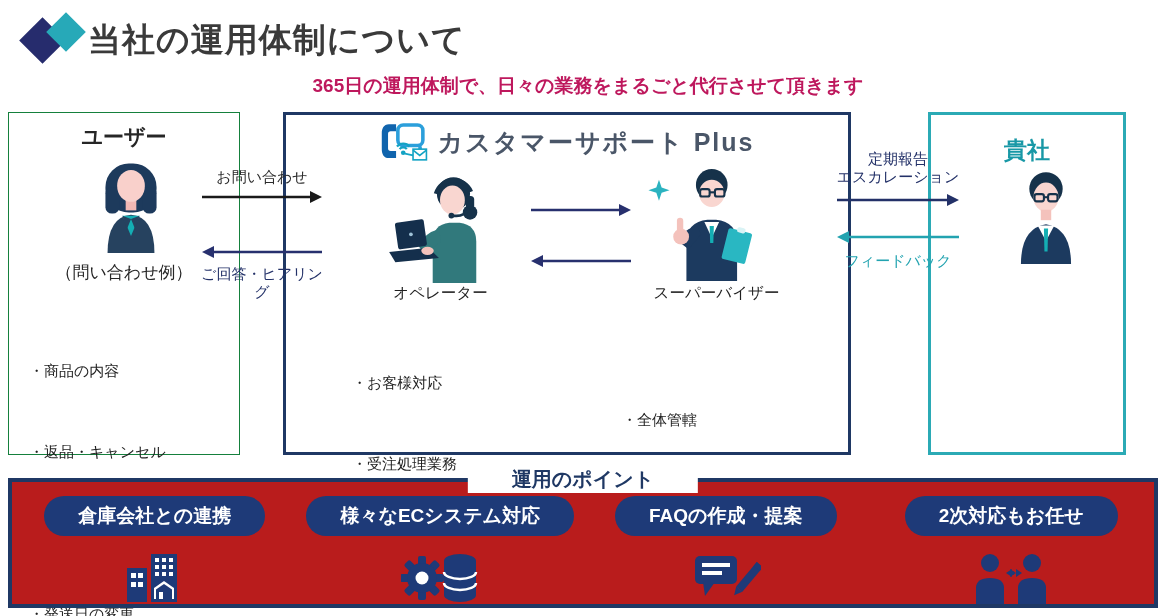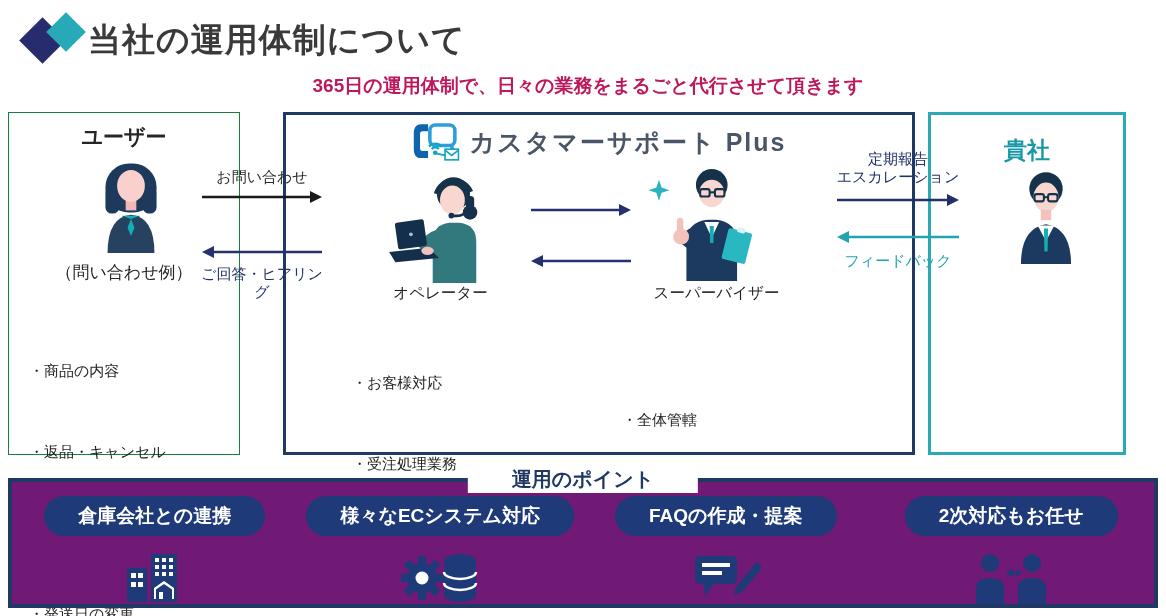--- a/index.html
+++ b/index.html
@@ -10,21 +10,21 @@
   
   .diamond{position:absolute;transform:rotate(45deg);}
   .d-dark{left:26px;top:24px;width:33px;height:33px;background:#262c6d;z-index:1;}
   .d-teal{left:52px;top:18px;width:28px;height:28px;background:#27a9b8;z-index:2;}
   .page-title{left:88px;top:18px;font-size:33px;font-weight:bold;color:#3a3a3a;letter-spacing:1px;}
   .subtitle{left:283px;top:73px;width:610px;text-align:center;font-size:19px;font-weight:bold;color:#be185d;}
 
   
   .panel{position:absolute;top:112px;height:343px;background:#fff;box-sizing:border-box;}
   .user-panel{left:8px;width:232px;border:1px solid #15803d;padding-left:16px;}
-  .support-panel{left:283px;width:632px;border:3px solid #1f3864;}
+  .support-panel{left:283px;width:568px;border:3px solid #1f3864;}
   .company-panel{left:928px;width:198px;border:3px solid #2baab5;}
 
   .user-title{left:0;top:10px;width:100%;text-align:center;font-size:21px;font-weight:bold;color:#262626;}
   .user-caption{left:0;top:148px;width:100%;text-align:center;font-size:17px;color:#262626;}
   .list{font-size:15px;color:#1f1f1f;line-height:27px;white-space:pre;}
   .user-list{left:20px;top:190px;}
 
   .logo-row{left:0;top:5px;width:100%;display:flex;justify-content:center;align-items:center;gap:8px;}
   .logo-text{font-size:25px;font-weight:bold;color:#4a5668;letter-spacing:2px;}
 
@@ -37,21 +37,21 @@
   .company-title{left:0;top:20px;width:100%;text-align:center;font-size:23px;font-weight:bold;color:#1898a6;}
 
   
   .flow{position:absolute;z-index:6;text-align:center;}
   .flow-label{font-size:15px;font-weight:normal;line-height:18px;}
   .lbl-dark{color:#2b2b2b;}
   .lbl-navy{color:#233168;}
   .lbl-teal{color:#22a3b0;}
 
   
-  .points-box{left:8px;top:478px;width:1150px;height:130px;border:4px solid #1f3864;box-sizing:border-box;background:#701a75;padding-left:27px;}
+  .points-box{left:8px;top:478px;width:1150px;height:130px;border:4px solid #1f3864;box-sizing:border-box;background:#b91c1c;padding-left:27px;}
   .points-title{position:absolute;top:-16px;left:50%;transform:translateX(-50%);background:#fff;
                 padding:0 44px;font-size:20px;font-weight:bold;color:#1f3864;white-space:nowrap;}
   .points-grid{position:absolute;left:0;top:14px;width:100%;display:grid;grid-template-columns:repeat(4,1fr);}
   .point-cell{display:flex;flex-direction:column;align-items:center;gap:16px;}
   .pill{background:#1e3a78;color:#fff;font-size:19px;font-weight:bold;border-radius:22px;
         padding:7px 34px;white-space:nowrap;}
 </style>
 </head>
 <body>
 

